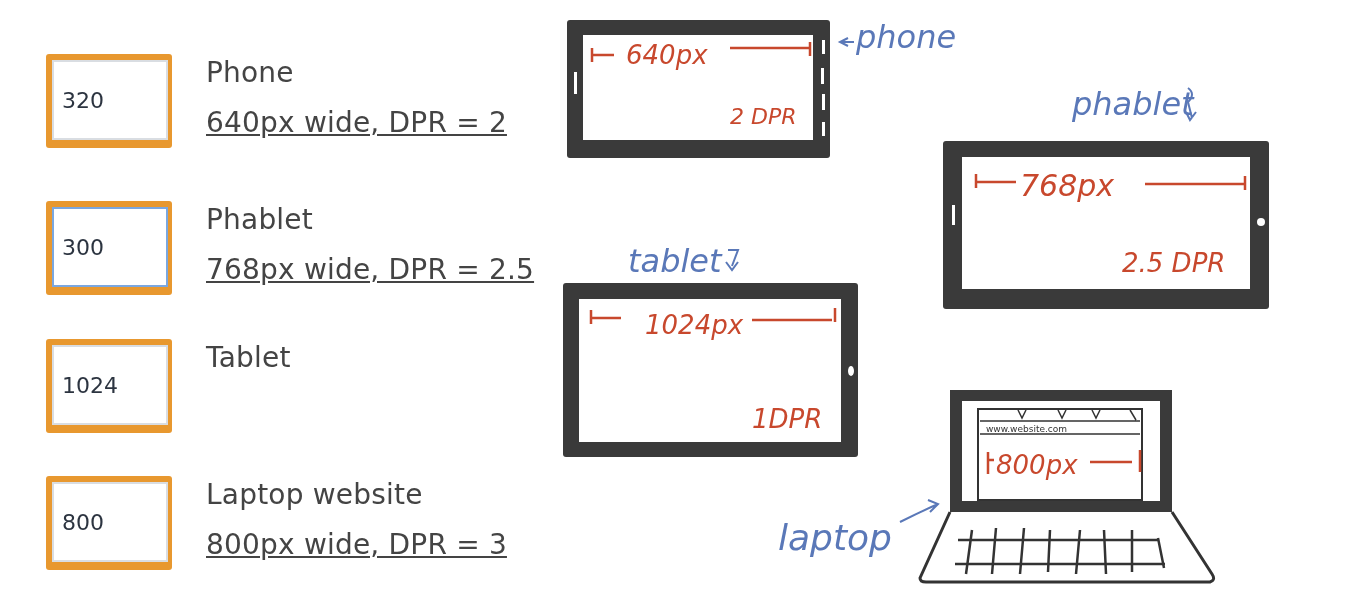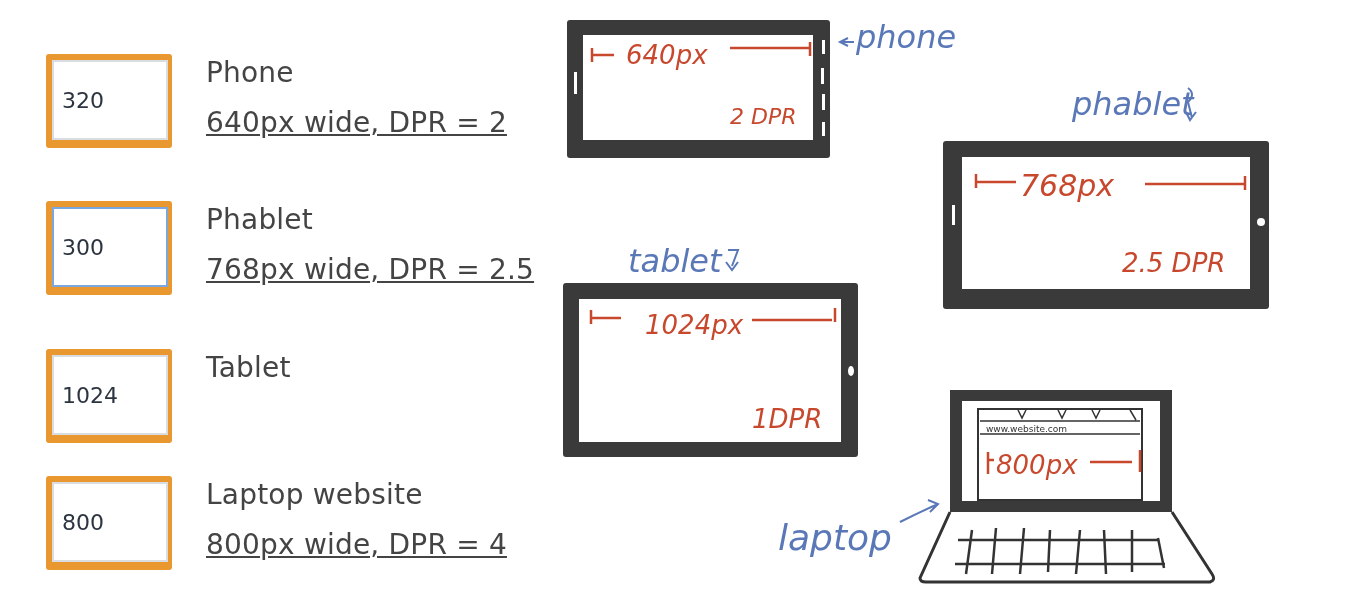--- a/index.html
+++ b/index.html
@@ -27,33 +27,33 @@
 </div>
 
 <div class="row" style="top:201px;">
   <div class="box">
     <input type="text" class="focused" value="300" style="">
   </div>
   <div class="label title">Phablet</div>
   <div class="label sub">768px wide, DPR = 2.5</div>
 </div>
 
-<div class="row" style="top:349px;">
+<div class="row" style="top:339px;">
   <div class="box">
     <input type="text" value="1024" style="">
   </div>
   <div class="label title">Tablet</div>
 </div>
 
 <div class="row" style="top:476px;">
   <div class="box">
     <input type="text" value="800" style="">
   </div>
   <div class="label title">Laptop website</div>
-  <div class="label sub">800px wide, DPR = 4</div>
+  <div class="label sub">800px wide, DPR = 3</div>
 </div>
 
 <svg width="1350" height="602">
 
   <g>
     <rect x="567" y="20" width="263" height="138" rx="3" fill="#3a3a3a"></rect>
     <rect x="583" y="35" width="230" height="105" fill="#fff"></rect>
     <rect x="574" y="72" width="3" height="22" fill="#fff"></rect>
     <rect x="822" y="40" width="3" height="14" fill="#fff"></rect>
     <rect x="821" y="68" width="3" height="16" fill="#fff"></rect>

